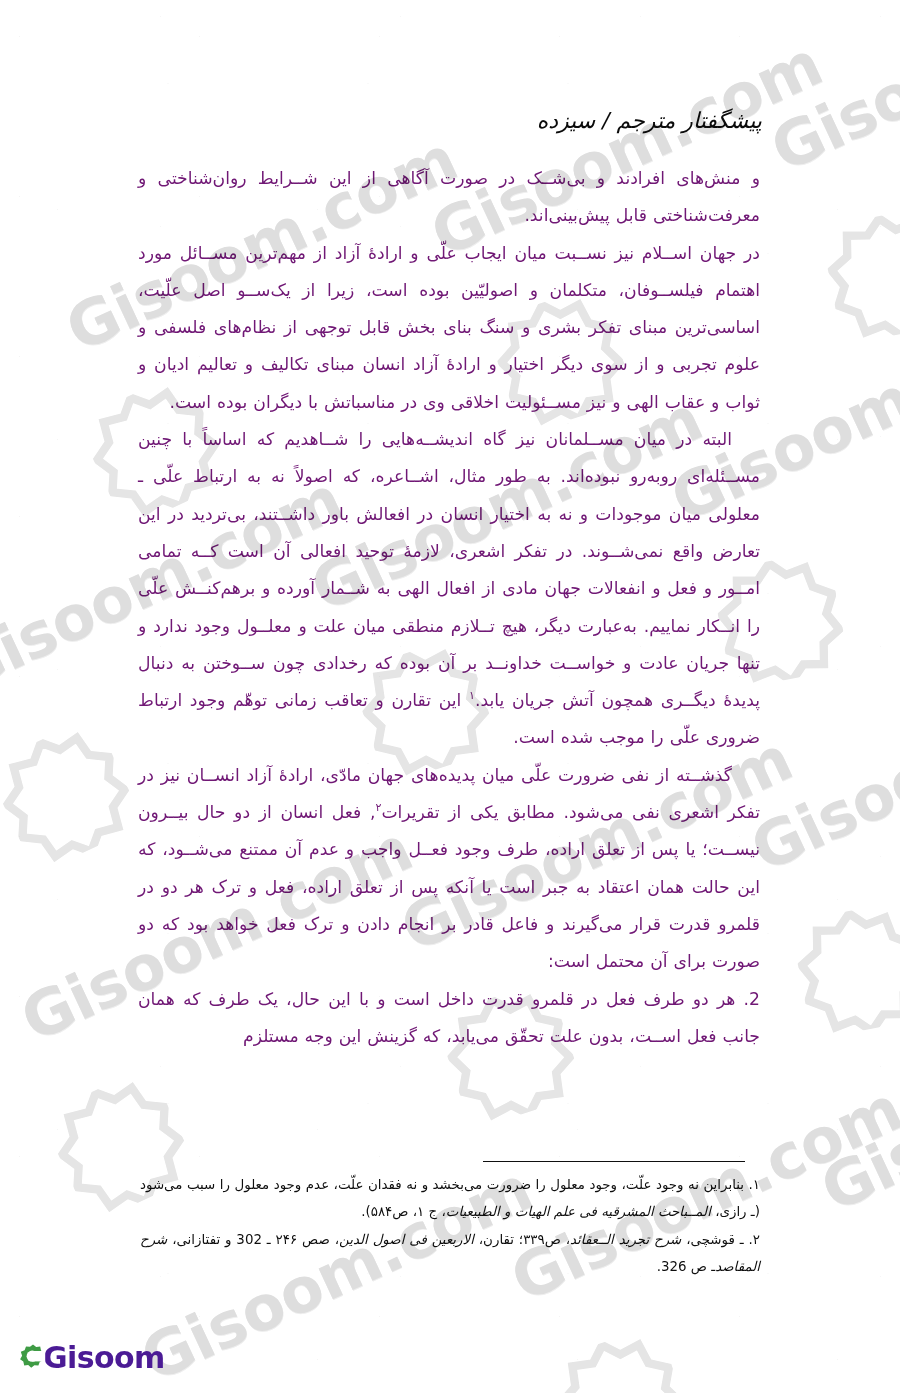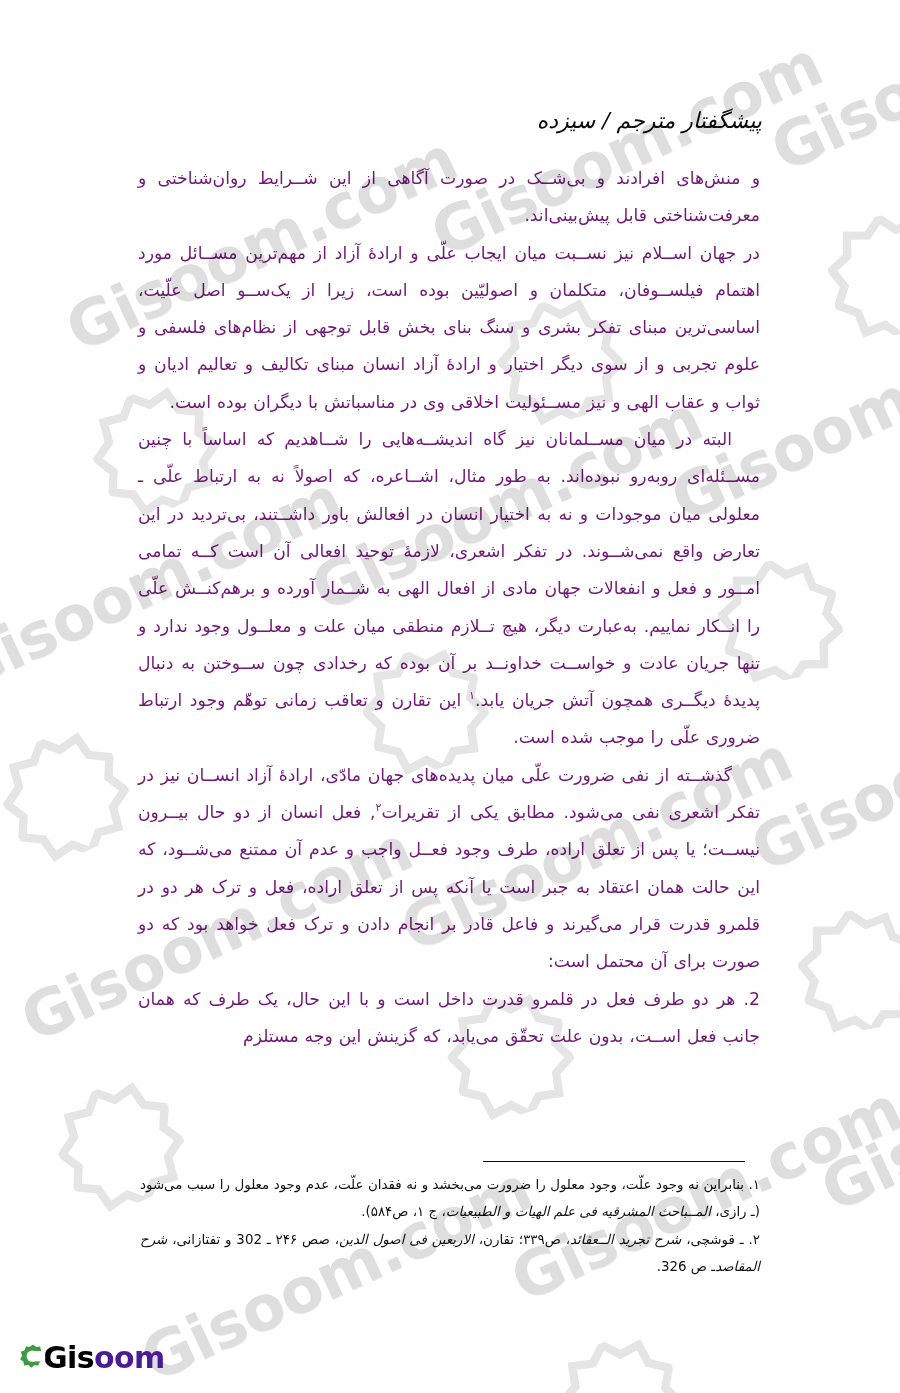--- a/index.html
+++ b/index.html
@@ -149,21 +149,21 @@
     letter-spacing: -0.6px;
     user-select: none;
   }
   .logo .mark {
     position: relative;
     width: 26px;
     height: 30px;
     margin-right: -3px;
   }
   .logo .mark svg { display: block; }
-  .logo .seg-green { color: #000000; }
+  .logo .seg-green { color: #4c1d95; }
   .logo .seg-blue  { color: #4c1d95; }
 
   
   .speckle {
     position: absolute;
     inset: 0;
     z-index: 2;
     pointer-events: none;
     opacity: .25;
     background-image:

